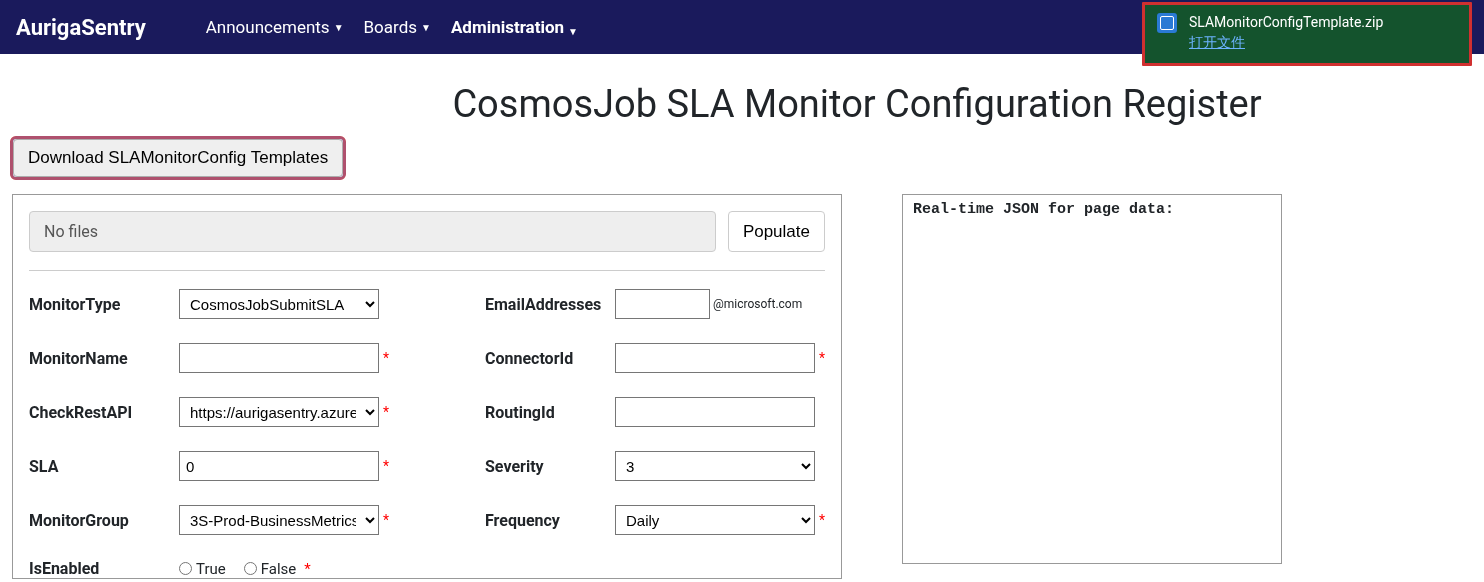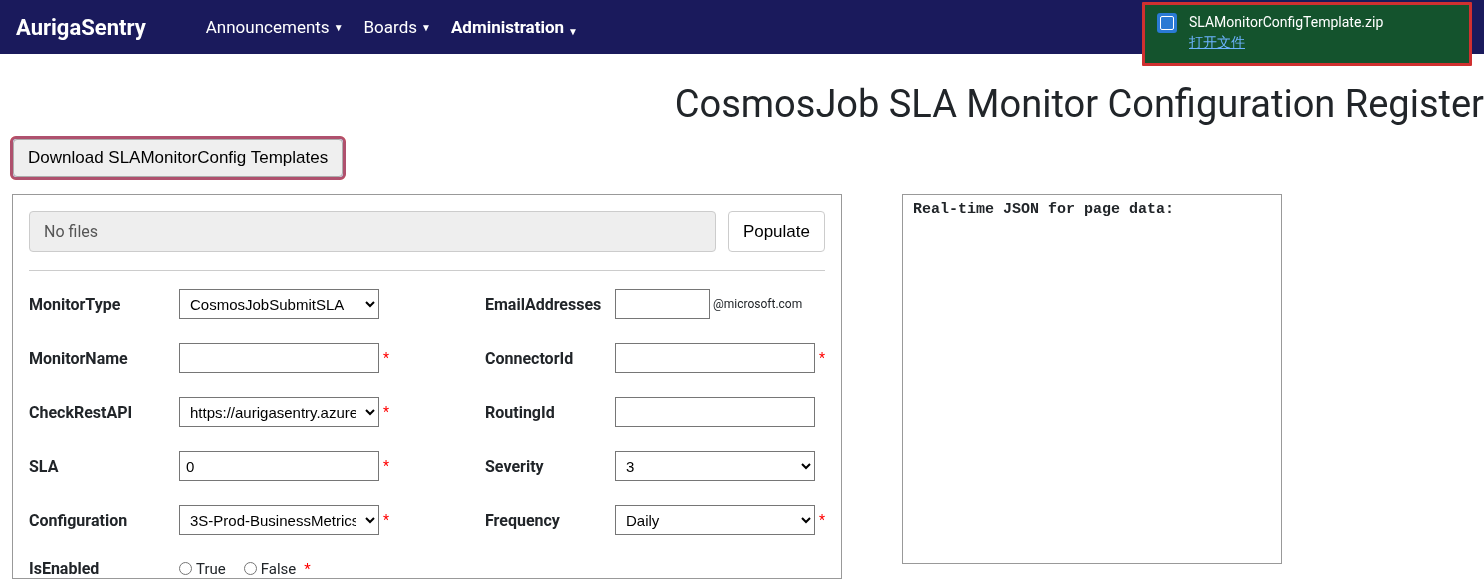--- a/index.html
+++ b/index.html
@@ -12,21 +12,21 @@
     .caret { margin-left: 4px; font-size: 10px; }
     .nav-spacer { flex: 1; }
     .greeting { font-size: 17px; }
     
     .download-toast { position: absolute; top: 2px; right: 12px; background: #14532d; border: 3px solid #d03030; border-radius: 1px; padding: 8px 12px; display: flex; align-items: flex-start; width: 330px; height: 64px; z-index: 10; }
     .file-icon { width: 20px; height: 20px; background: #2a7ad4; border-radius: 3px; margin-right: 12px; flex-shrink: 0; position: relative; }
     .file-icon::after { content: ""; position: absolute; top: 3px; left: 3px; right: 3px; bottom: 3px; border: 1px solid #fff; border-radius: 2px; }
     .toast-text { color: #fff; font-size: 14px; line-height: 1.4; }
     .toast-link { color: #6db3ff; text-decoration: underline; cursor: pointer; font-size: 14px; }
     
-    .page-title { text-align: right; font-size: 38px; font-weight: 400; margin: 28px 0 10px 230px; }
+    .page-title { text-align: center; font-size: 38px; font-weight: 400; margin: 28px 0 10px 230px; }
     
     .download-btn-wrap { margin: 0 0 14px 10px; padding: 0; border: 3px solid #d03030; border-radius: 6px; display: inline-block; }
     .download-btn { background: #efefef; border: 1px solid #adadad; border-radius: 4px; padding: 8px 14px; font-size: 17px; cursor: pointer; box-shadow: 0 0 0 3px rgba(100,160,255,0.3); }
     
     .content-row { display: flex; gap: 60px; padding: 0 12px; align-items: flex-start; }
     .form-panel { border: 1px solid #999; padding: 16px 16px 0; width: 830px; }
     .json-panel { border: 1px solid #999; padding: 6px 10px; width: 380px; height: 370px; font-family: "Courier New", monospace; font-size: 15px; font-weight: bold; }
     
     .file-row { display: flex; gap: 12px; margin-bottom: 14px; }
     .file-box { flex: 1; background: #eee; border: 1px solid #ccc; border-radius: 4px; padding: 10px 14px; color: #555; }
@@ -123,21 +123,21 @@
       <div class="form-label">SLA</div>
       <input class="form-input" value="0" style="">
       <div class="req">*</div>
       <div></div>
       <div class="form-label">Severity</div>
       <select class="form-select">
         <option>3</option>
       </select>
       <div></div>
 
-      <div class="form-label">Configuration</div>
+      <div class="form-label">MonitorGroup</div>
       <select class="form-select">
         <option>3S-Prod-BusinessMetrics</option>
       </select>
       <div class="req">*</div>
       <div></div>
       <div class="form-label">Frequency</div>
       <select class="form-select">
         <option>Daily</option>
       </select>
       <div class="req">*</div>

